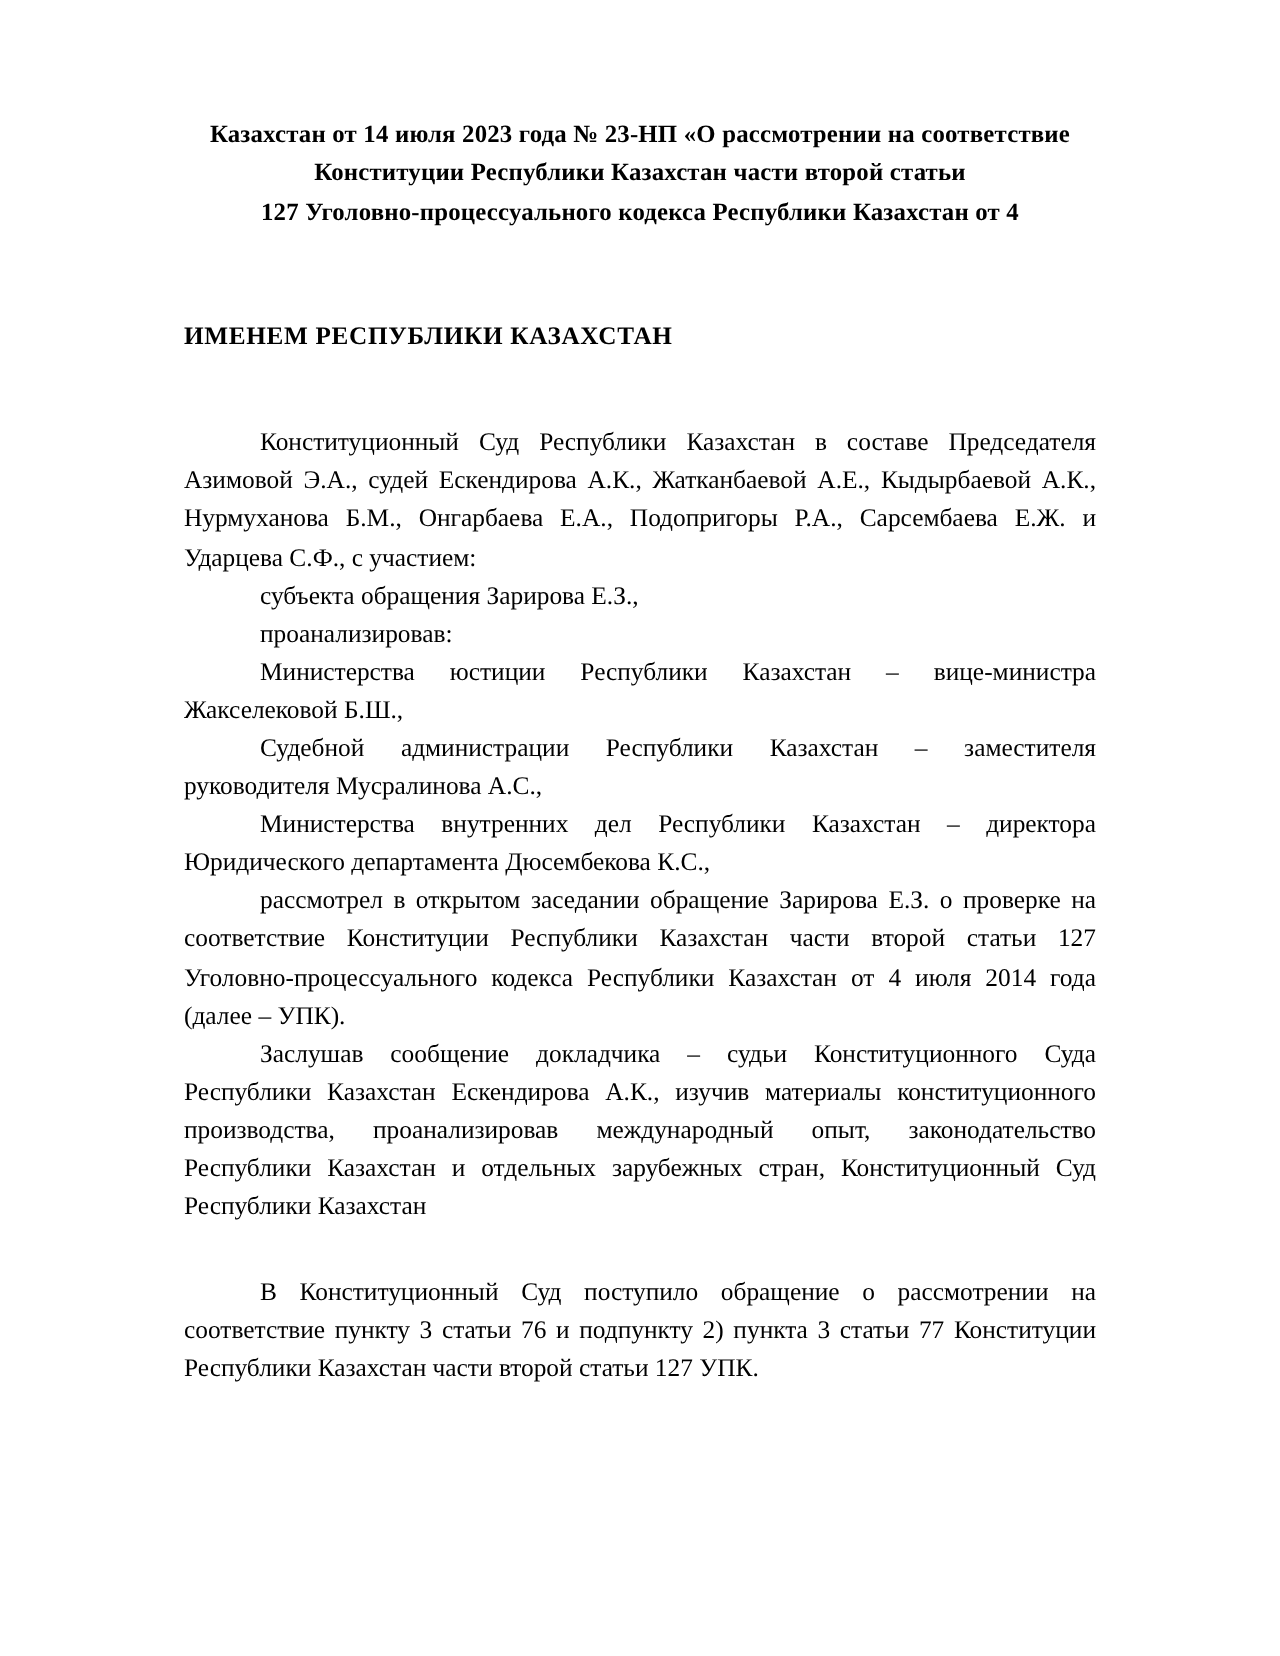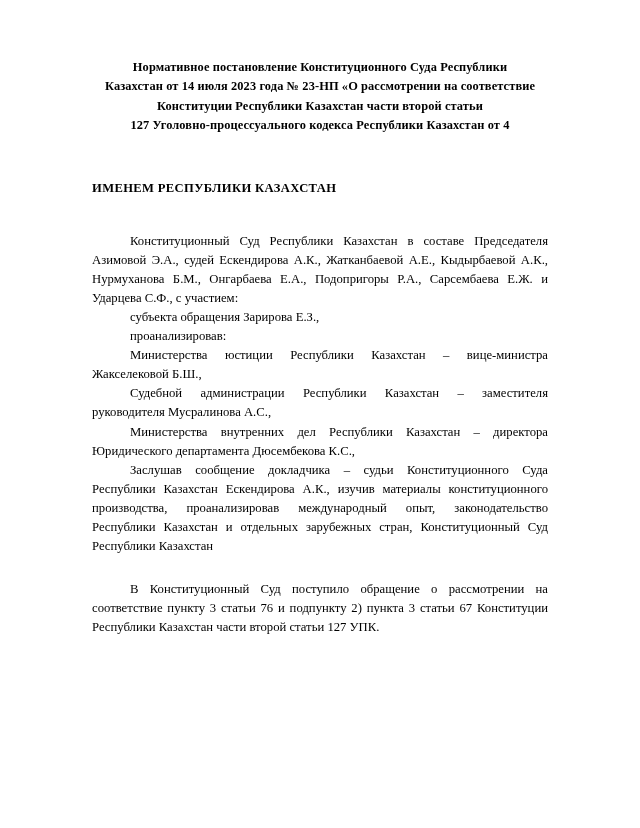--- a/index.html
+++ b/index.html
@@ -79,33 +79,33 @@
     margin-top: 24px;
   }
 </style>
 </head>
 <body>
 
 <div class="page">
   <div class="doc-body">
 
     <div class="doc-title">
-      <span class="tline">Нормативное постановление Конституционного Суда Республики</span>
       <span class="tline wide">Казахстан от 14 июля 2023 года № 23-НП «О рассмотрении на соответствие</span>
       <span class="tline">Конституции Республики Казахстан части второй статьи</span>
       <span class="tline wide">127 Уголовно-процессуального кодекса Республики Казахстан от 4</span>
     </div>
 
     <div class="republic-heading">ИМЕНЕМ РЕСПУБЛИКИ КАЗАХСТАН</div>
 
     <p class="para first-body">Конституционный Суд Республики Казахстан в составе Председателя Азимовой Э.А., судей Ескендирова А.К., Жатканбаевой А.Е., Кыдырбаевой А.К., Нурмуханова Б.М., Онгарбаева Е.А., Подопригоры Р.А., Сарсембаева Е.Ж. и Ударцева С.Ф., с участием:</p>
     <p class="para tight">субъекта обращения Зарирова Е.З.,</p>
     <p class="para tight">проанализировав:</p>
     <p class="para tight">Министерства юстиции Республики Казахстан – вице-министра Жакселековой Б.Ш.,</p>
     <p class="para tight">Судебной администрации Республики Казахстан – заместителя руководителя Мусралинова А.С.,</p>
     <p class="para tight">Министерства внутренних дел Республики Казахстан – директора Юридического департамента Дюсембекова К.С.,</p>
+    <p class="para tight">рассмотрел в открытом заседании обращение Зарирова Е.З. о проверке на соответствие Конституции Республики Казахстан части второй статьи 127 Уголовно-процессуального кодекса Республики Казахстан от 4 июля 2014 года (далее – УПК).</p>
     <p class="para tight">Заслушав сообщение докладчика – судьи Конституционного Суда Республики Казахстан Ескендирова А.К., изучив материалы конституционного производства, проанализировав международный опыт, законодательство Республики Казахстан и отдельных зарубежных стран, Конституционный Суд Республики Казахстан</p>
 
 
-    <p class="para after-heading">В Конституционный Суд поступило обращение о рассмотрении на соответствие пункту 3 статьи 76 и подпункту 2) пункта 3 статьи 67 Конституции Республики Казахстан части второй статьи 127 УПК.</p>
+    <p class="para after-heading">В Конституционный Суд поступило обращение о рассмотрении на соответствие пункту 3 статьи 76 и подпункту 2) пункта 3 статьи 77 Конституции Республики Казахстан части второй статьи 127 УПК.</p>
 
   </div>
 </div>
 
 </body></html>

